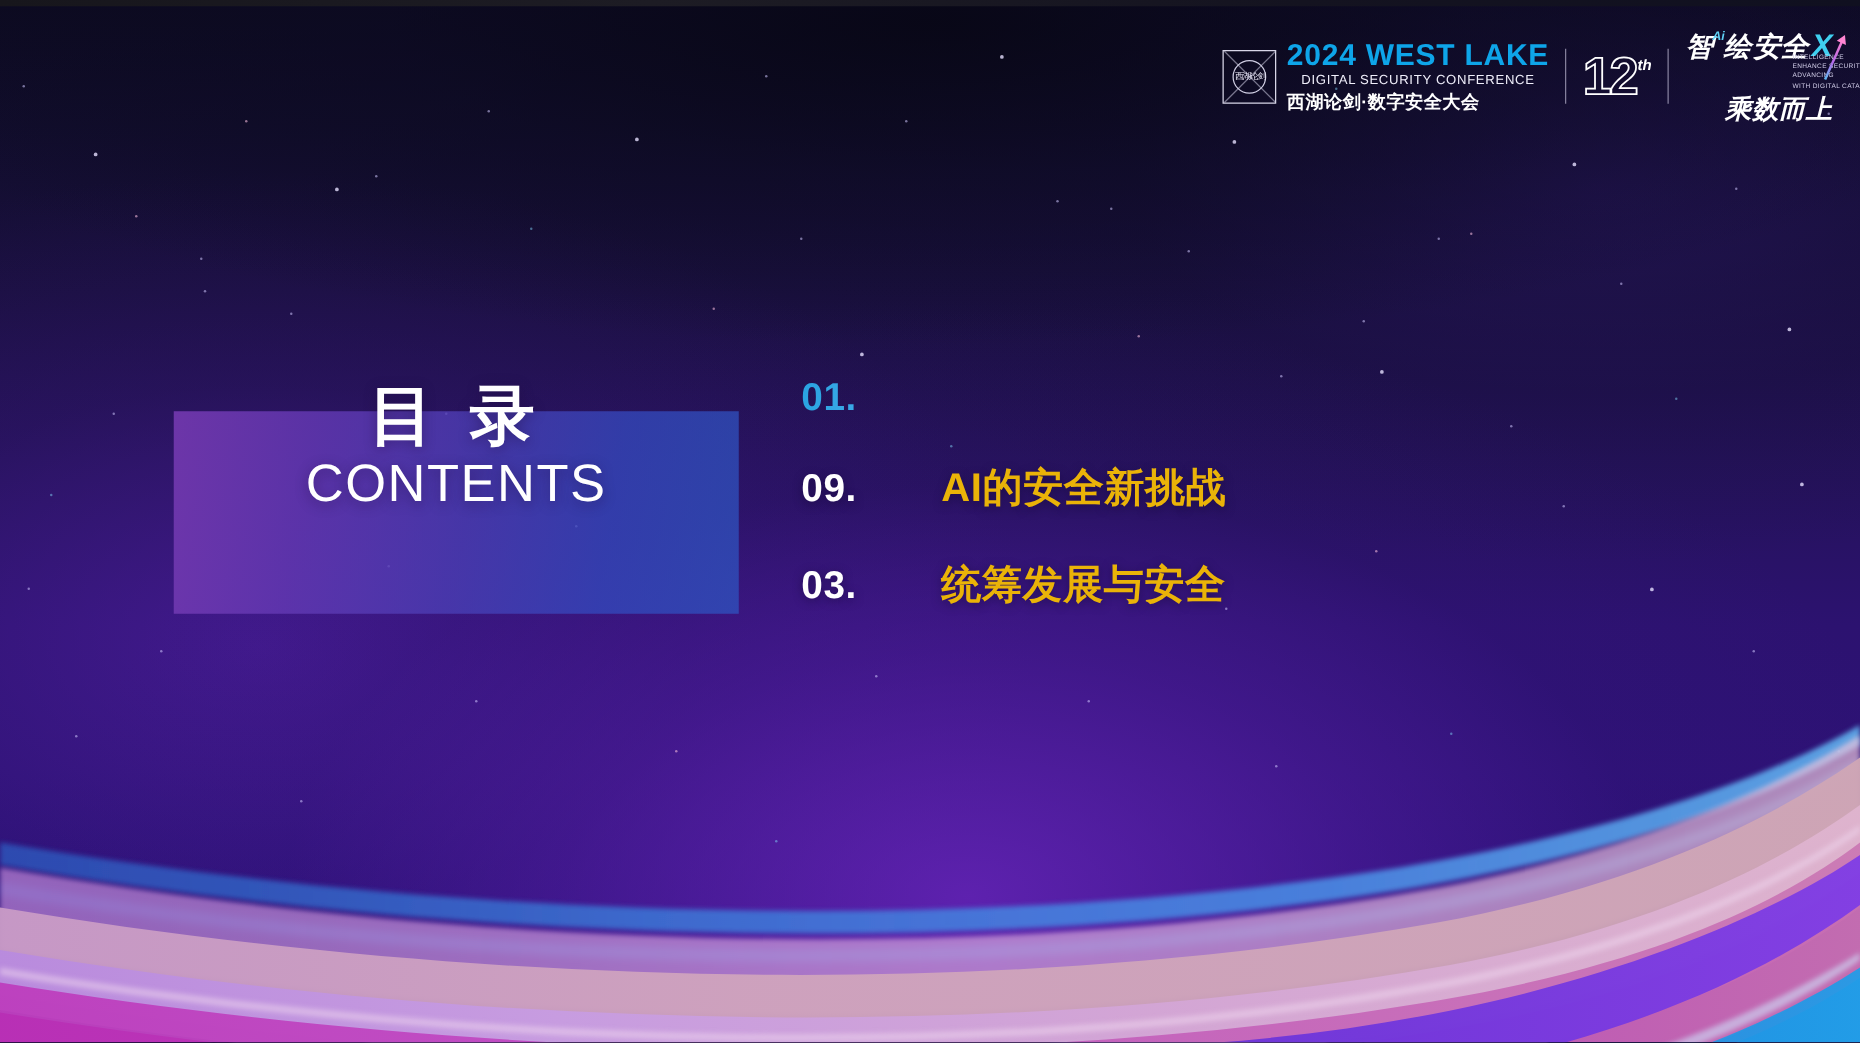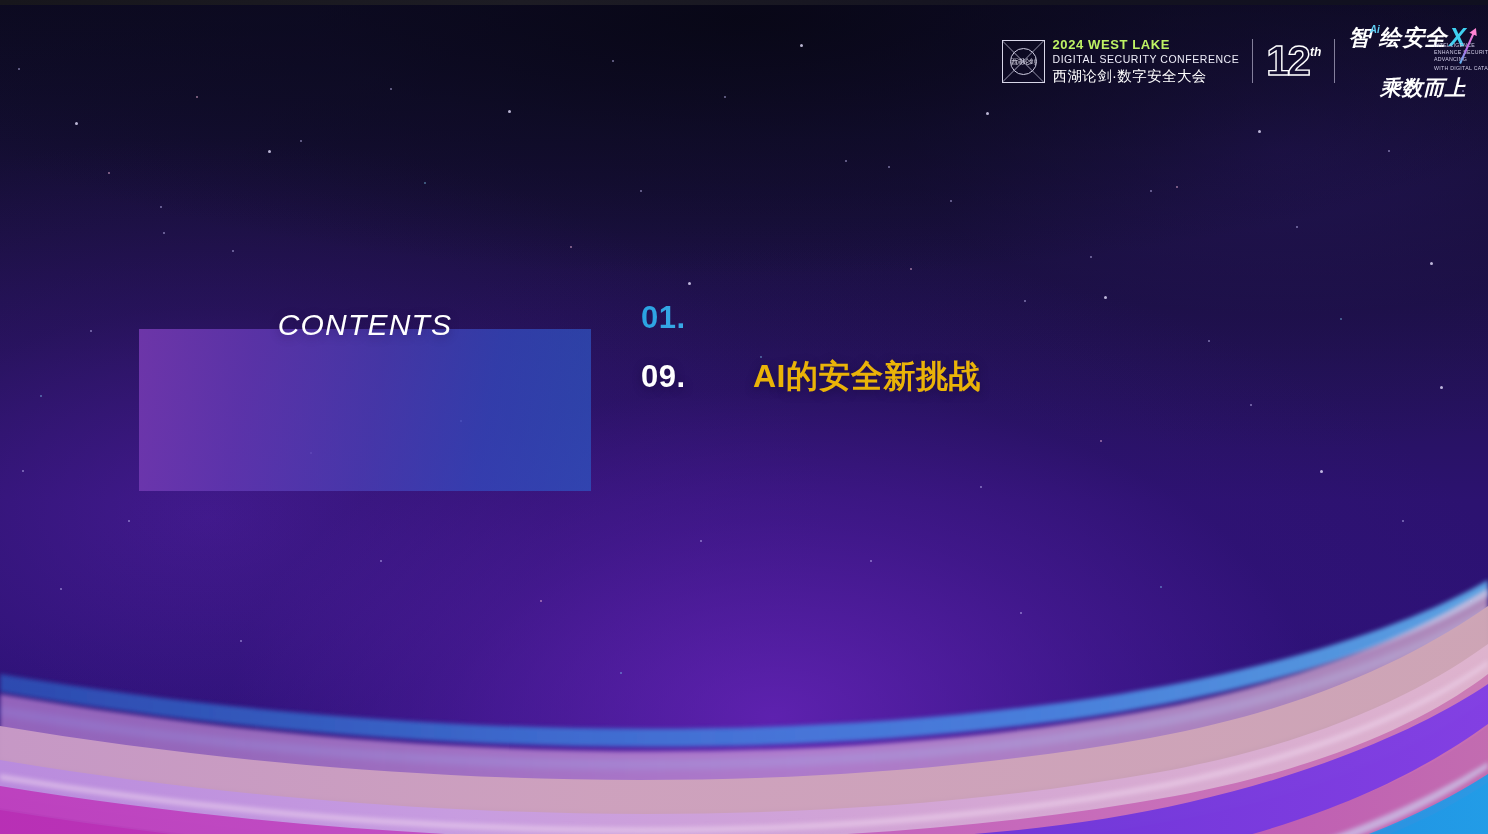--- a/index.html
+++ b/index.html
@@ -107,29 +107,29 @@
   }
   .logo-emblem::before, .logo-emblem::after {
     content:""; position:absolute;
     width:58px; height:1px; background:rgba(210,208,230,.55);
   }
   .logo-emblem::before { transform:rotate(45deg); }
   .logo-emblem::after  { transform:rotate(-45deg); }
 
   .logo-text-block { display:flex; flex-direction:column; justify-content:center; }
   .lt-1 {
-    font-size:13px; font-weight:bold; color:#bef264;
+    font-size:24px; font-weight:bold; color:#0ea5e9;
     letter-spacing:.6px; line-height:1.05;
   }
   .lt-2 {
     font-size:10.5px; color:#efeefa; letter-spacing:.55px;
     line-height:1.35; font-weight:normal;text-align:center;
   }
   .lt-3 {
-    font-size:14.5px; font-weight:normal; color:#ffffff;
+    font-size:14.5px; font-weight:bold; color:#ffffff;
     letter-spacing:.4px; line-height:1.25; margin-top:1px;
   }
 
   .divider {
     width:1px; height:44px;
     background:rgba(225,223,245,.55);
     margin:0 13px;
   }
 
   .badge-12 {
@@ -203,31 +203,30 @@
     width:452px; height:130px;
     z-index:15;
     display:flex; flex-direction:column; align-items:center;
   }
   .title-zh {
     font-size:52px; font-weight:bold; color:#ffffff;
     letter-spacing:7px; line-height:1.05;
     text-shadow:0 2px 10px rgba(30,10,60,.45);
   }
   .title-en {
-    font-size:30px; font-weight:normal; color:#ffffff;
+    font-size:42px; font-weight:normal; color:#ffffff;
     letter-spacing:1.2px; line-height:1.12; margin-top:2px;
     text-shadow:0 2px 10px rgba(30,10,60,.45);
-    font-style:italic;
   }
 
   
   .agenda {
     position:absolute; left:641px; top:300px;
     z-index:16;
-    display:flex; flex-direction:column; gap:19px;
+    display:flex; flex-direction:column; gap:33px;
   }
   .agenda-row { display:flex; align-items:baseline; }
   .ag-num {
     font-size:31px; font-weight:bold;
     width:112px; flex:none;
     letter-spacing:.5px;
     color:#ffffff;
     text-shadow:0 2px 8px rgba(20,8,50,.5);
   }
   .ag-label {
@@ -459,26 +458,31 @@
           <div>WITH DIGITAL CATALYSIS</div>
         </div>
         <div class="slogan-line-2">乘数而上</div>
       </div>
       <div class="slogan-arrow"></div>
     </div>
   </div>
 
   <div class="contents-panel"></div>
   <div class="contents-title-wrap">
+    <div class="title-zh">目 录</div>
     <div class="title-en">CONTENTS</div>
   </div>
 
   <div class="agenda">
     <div class="agenda-row active">
       <span class="ag-num">01.</span>
     </div>
     <div class="agenda-row">
       <span class="ag-num">09.</span>
       <span class="ag-label">AI的安全新挑战</span>
     </div>
+    <div class="agenda-row">
+      <span class="ag-num">03.</span>
+      <span class="ag-label">统筹发展与安全</span>
+    </div>
   </div>
 
 </div>
 
 </body></html>

